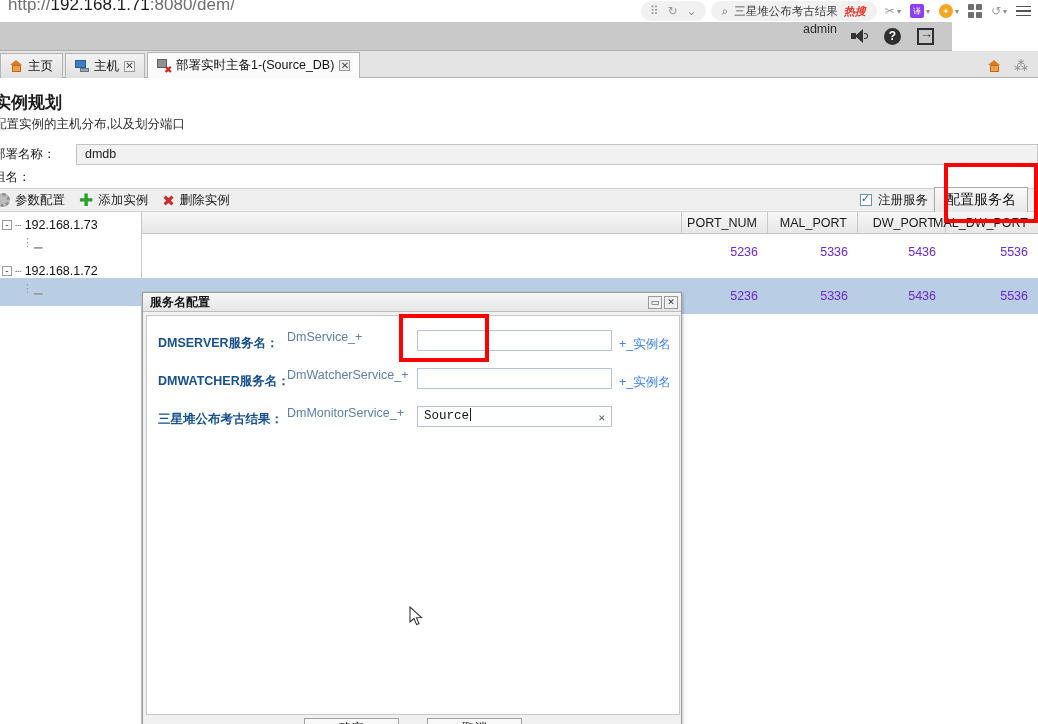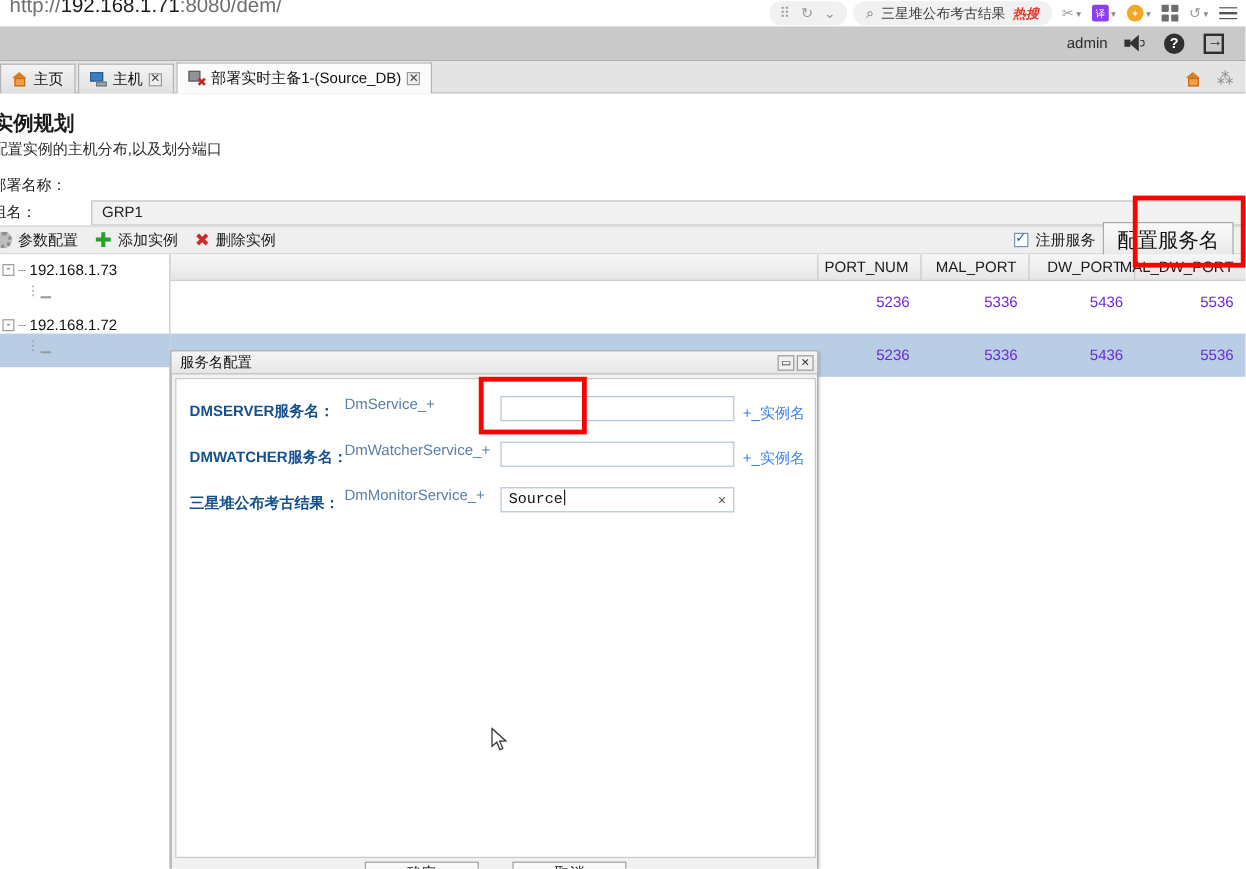--- a/index.html
+++ b/index.html
@@ -51,24 +51,24 @@
                color: #fff; font-size: 8px; display: flex; align-items: center;
                justify-content: center; }
   .grid4 { display: grid; grid-template-columns: 6px 6px; grid-template-rows: 6px 6px;
            gap: 2px; }
   .grid4 i { background: #6e6e6e; border-radius: 1px; display: block; }
   .hamb { display: flex; flex-direction: column; gap: 3px; margin-right: 7px; }
   .hamb i { width: 15px; height: 1.6px; background: #555; display: block; }
 
   
   .app-header {
-    position: absolute; left: 0; top: 22px; width: 1038px; height: 29px;
+    position: absolute; left: 0; top: 22px; width: 952px; height: 29px;
     background: #c9c9c9;
     border-bottom: 1px solid #aeaeae;
-    display: flex; align-items: center; justify-content: flex-end;
+    display: flex; justify-content: flex-end;
   }
   .admin-name { font-size: 12.5px; color: #2c2c2c; margin-right: 14px; }
   .hdr-ico { margin-right: 16px; display: flex; align-items: center; }
   .spk { position: relative; width: 17px; height: 14px; }
   .spk .body { position: absolute; left: 0; top: 4px; width: 5px; height: 6px;
                background: #333; }
   .spk .cone { position: absolute; left: 4px; top: 0; width: 0; height: 0;
                border-top: 7px solid transparent; border-bottom: 7px solid transparent;
                border-right: 8px solid #333; }
   .spk .wv { position: absolute; left: 13px; top: 4px; width: 4px; height: 6px;
@@ -158,21 +158,21 @@
   .ico-plus { color: #2aa02a; font-size: 17px; font-weight: bold; line-height: 1; }
   .ico-xred { color: #cc2b2b; font-size: 15px; font-weight: bold; line-height: 1; }
   .tb-right { margin-left: auto; display: flex; align-items: center; gap: 6px;
               padding-right: 10px; }
   .cbx { width: 12px; height: 12px; border: 1px solid #6f8fb5; background: #fff;
          position: relative; }
   .cbx:after { content: "✓"; position: absolute; left: 0px; top: -3px;
                font-size: 11px; color: #1a5fb4; }
   .cbx-label { font-size: 12.5px; color: #1a1a1a; }
   .btn-svc {
-    font-size: 17px; color: #111; background: linear-gradient(#fafafa,#e8e8e8);
+    font-size: 14px; color: #111; background: linear-gradient(#fafafa,#e8e8e8);
     border: 1px solid #a9a9a9; padding: 3px 11px; white-space: nowrap;
   }
 
   
   .grid-head {
     position: absolute; left: 0; top: 134px; width: 1038px; height: 22px;
     display: flex; background: linear-gradient(#f7f7f7,#e6e6e6);
     border-bottom: 1px solid #c6c6c6;
   }
   .gh-cell {
@@ -209,21 +209,21 @@
   .dialog {
     position: absolute; left: 142px; top: 214px; width: 540px; height: 449px;
     background: #f1f1f1; border: 1px solid #9c9c9c;
     box-shadow: 1px 1px 3px rgba(0,0,0,.22);
   }
   .dlg-title {
     height: 19px; background: linear-gradient(#f6f6f6,#e6e6e6);
     border-bottom: 1px solid #bdbdbd; display: flex; align-items: center;
     padding: 0 3px 0 7px;
   }
-  .dlg-title-text { font-size: 12px; color: #111; font-weight: normal; text-align: center; }
+  .dlg-title-text { font-size: 12px; color: #111; font-weight: bold; text-align: center; }
   .dlg-btns { margin-left: auto; display: flex; gap: 2px; }
   .dlg-btn {
     width: 14px; height: 13px; border: 1px solid #9a9a9a; background: #f0f0f0;
     font-size: 9px; color: #333; display: flex; align-items: center;
     justify-content: center; line-height: 1;
   }
   .dlg-body {
     position: absolute; left: 3px; top: 22px; width: 534px; height: 400px;
     background: #ffffff; border: 1px solid #c9c9c9;
   }
@@ -360,24 +360,24 @@
     </div>
   </div>
 
   <div class="page">
 
     <div class="page-title">实例规划</div>
     <div class="page-sub">配置实例的主机分布,以及划分端口</div>
 
     <div class="frow" style="top:66px">
       <span class="flabel">部署名称：</span>
+      <div class="finput">dmdb</div>
     </div>
     <div class="frow" style="top:89px">
       <span class="flabel">组名：</span>
-      <div class="finput">GRP1</div>
     </div>
 
     <div class="toolbar">
       <div class="tb-item" style="margin-left:-4px">
         <span class="ico-gear"></span>
         <span>参数配置</span>
       </div>
       <div class="tb-item">
         <span class="ico-plus">✚</span>
         <span>添加实例</span>

